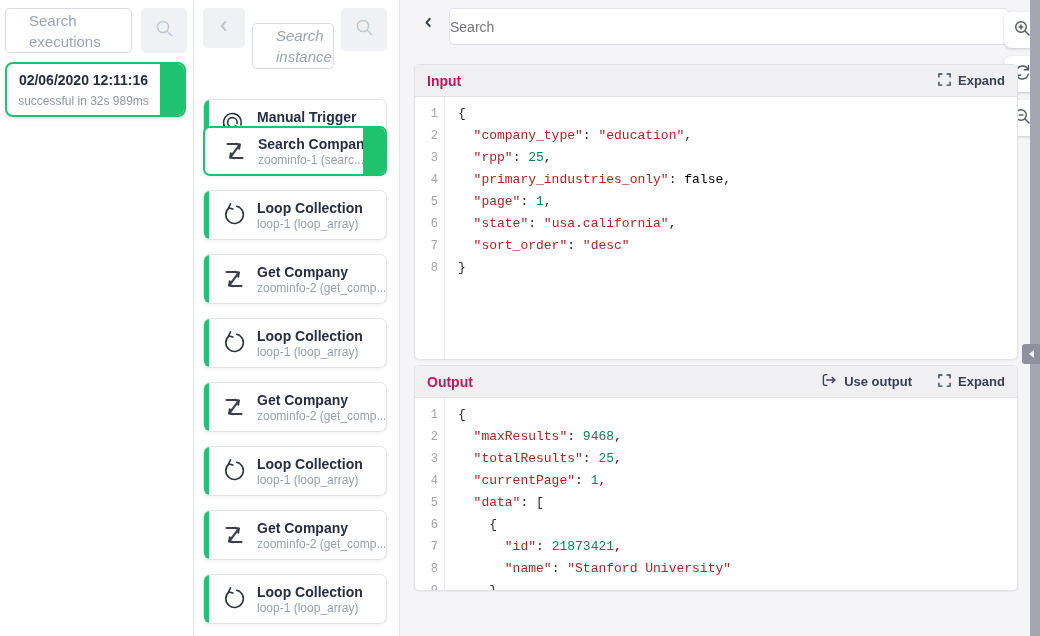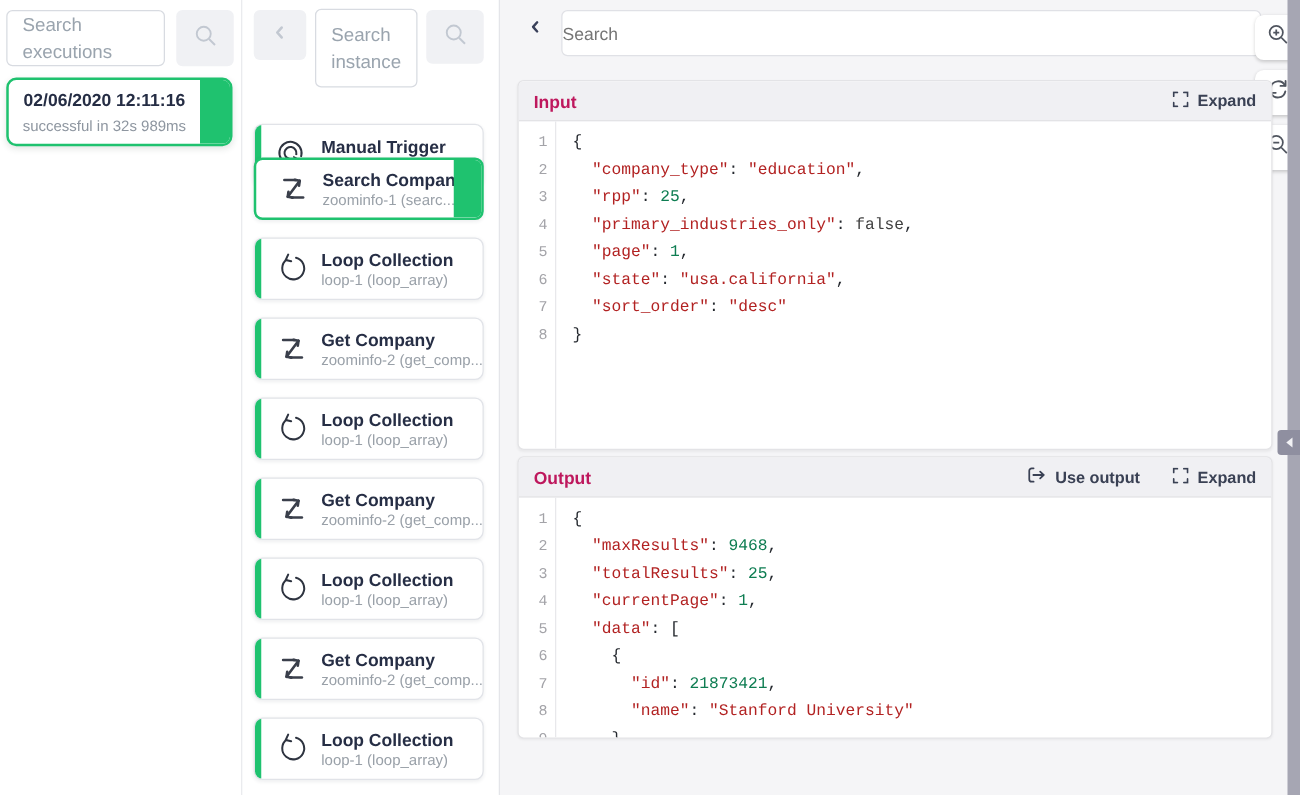--- a/index.html
+++ b/index.html
@@ -7,29 +7,29 @@
   body { font-family:"Liberation Sans", sans-serif; background:#fff; position:relative; }
 
   .app { position:absolute; inset:0; width:1040px; height:636px; overflow:hidden; }
 
   
   .left-col  { position:absolute; left:0; top:0; width:194px; height:636px; background:#fff; border-right:1px solid #e4e5e9; }
   .mid-col   { position:absolute; left:194px; top:0; width:206px; height:636px; background:#fff; border-right:1px solid #e4e5e9; }
   .right-pan { position:absolute; left:400px; top:0; width:640px; height:636px; background:#f5f5f7; }
 
   
-  .fake-input { background:#fff; border:1px solid #d8dbe1; border-radius:5px; color:#9aa4ae; font-size:15px; line-height:21px; padding:4px 12px; display:flex; align-items:center; }
+  .fake-input { background:#fff; border:1px solid #d8dbe1; border-radius:5px; color:#9aa4ae; font-size:15px; line-height:21px; padding:4px 23px; display:flex; align-items:center; }
   .icon-btn   { background:#f0f1f4; border-radius:5px; display:flex; align-items:center; justify-content:center; }
   .icon-btn svg { stroke:#c2c8d1; }
 
   .left-search  { position:absolute; left:5px;  top:8px; width:127px; height:45px; }
   .left-search-btn { position:absolute; left:141px; top:8px; width:46px; height:45px; }
 
   .mid-back   { position:absolute; left:9px; top:8px; width:42px; height:40px; }
-  .mid-search { position:absolute; left:58px; top:7px; width:82px; height:63px; }
+  .mid-search { position:absolute; left:58px; top:23px; width:82px; height:46px;font-style:italic; }
   .mid-search-btn { position:absolute; left:147px; top:8px; width:46px; height:43px; }
 
   
   .exec-card { position:absolute; left:5px; top:62px; width:181px; height:55px; background:#fff; border:2px solid #1fc26f; border-radius:8px; display:flex; overflow:hidden; box-shadow:0 2px 5px rgba(40,60,50,.13); cursor:pointer; }
   .exec-body { flex:1; display:flex; flex-direction:column; align-items:center; justify-content:center; gap:6px; }
   .exec-date { font-size:14px; font-weight:700; color:#252d44; }
   .exec-status { font-size:12px; color:#8e96a0; }
   .exec-block { width:24px; background:#1fc26f; }
 
   
@@ -63,21 +63,21 @@
   .head-btn { display:flex; align-items:center; gap:7px; font-size:13px; font-weight:600; color:#3a4154; cursor:pointer; }
   .head-btn svg { stroke:#3a4154; }
 
   .code-area { position:relative; padding-top:6px; height:calc(100% - 32px); overflow:hidden; }
   .gutter-line { position:absolute; left:0; top:0; bottom:0; width:30px; border-right:1px solid #e8e8eb; }
   .code-line { display:flex; line-height:22px; font-family:"Liberation Mono", monospace; position:relative; }
   .ln { flex:0 0 30px; width:30px; text-align:right; padding-right:7px; color:#a3a3a8; font-size:12px; }
   .code { padding-left:13px; white-space:pre; font-size:13px; color:#24282e; }
   .tok-str  { color:#b22222; }
   .tok-num  { color:#0e7d52; }
-  .tok-bool { color:#404040; }
+  .tok-bool { color:#000000; }
 </style>
 </head>
 <body>
 
 <div class="app">
 
   <div class="left-col">
     <div class="fake-input left-search">
       <span>Search executions</span>
     </div>

